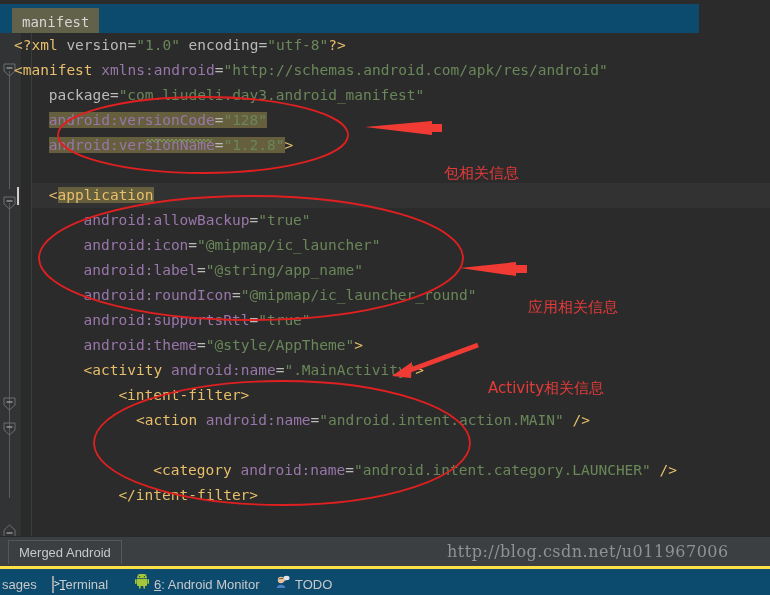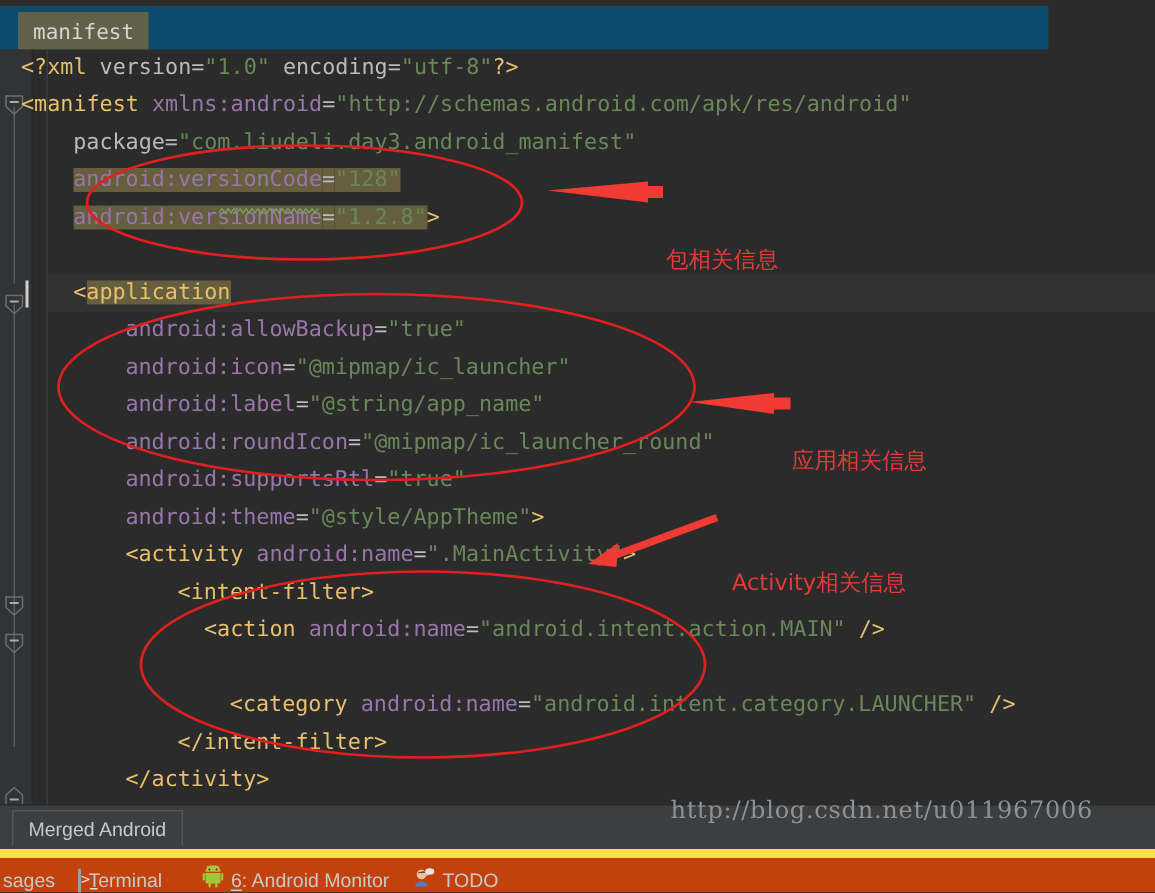--- a/index.html
+++ b/index.html
@@ -163,22 +163,22 @@
     background: #3c3f41;
     box-sizing: border-box;
     white-space: nowrap;
   }
 
   
   #statusbar {
     position: absolute;
     left: 0; top: 566px;
     width: 770px; height: 29px;
-    background: #c2410c;
-    border-top: 6px solid #fde047;
+    background: #0c4a6e;
+    border-top: 3px solid #fde047;
     box-sizing: border-box;
   }
   .status-item {
     position: absolute;
     top: 5px;
     height: 20px;
     line-height: 20px;
     color: #c9c9c9;
     font-family: "Liberation Sans", sans-serif;
     font-size: 13px;
@@ -188,21 +188,21 @@
     display: inline-block;
     vertical-align: middle;
     margin-right: 5px;
   }
   .status-item .lbl { vertical-align: middle; }
   .u { text-decoration: underline; }
 
   
   #watermark {
     position: absolute;
-    left: 447px; top: 530px;
+    left: 447px; top: 542px;
     color: #8e9294;
     font-family: "DejaVu Serif", serif;
     font-size: 16px;
     letter-spacing: 0.5px;
     white-space: nowrap;
   }
 
   
   .term-ico {
     width: 15px; height: 13px;
@@ -289,21 +289,20 @@
       <div class="line" style="top: 225px; left: 83.6px;"><span class="t-attr">android:label</span><span class="t-punct">=</span><span class="t-val">"@string/app_name"</span></div>
       <div class="line" style="top: 250px; left: 83.6px;"><span class="t-attr">android:roundIcon</span><span class="t-punct">=</span><span class="t-val">"@mipmap/ic_launcher_round"</span></div>
       <div class="line" style="top: 275px; left: 83.6px;"><span class="t-attr">android:supportsRtl</span><span class="t-punct">=</span><span class="t-val">"true"</span></div>
       <div class="line" style="top: 300px; left: 83.6px;"><span class="t-attr">android:theme</span><span class="t-punct">=</span><span class="t-val">"@style/AppTheme"</span><span class="t-tag">&gt;</span></div>
       <div class="line" style="top: 325px; left: 83.6px;"><span class="t-tag">&lt;activity </span><span class="t-attr">android:name</span><span class="t-punct">=</span><span class="t-val">".MainActivity"</span><span class="t-tag">&gt;</span></div>
       <div class="line" style="top: 350px; left: 118.4px;"><span class="t-tag">&lt;intent-filter&gt;</span></div>
       <div class="line" style="top: 375px; left: 136px;"><span class="t-tag">&lt;action </span><span class="t-attr">android:name</span><span class="t-punct">=</span><span class="t-val">"android.intent.action.MAIN"</span><span class="t-tag"> /&gt;</span></div>
       <div class="line" style="top: 400px; left: 14px;"></div>
       <div class="line" style="top: 425px; left: 153.2px;"><span class="t-tag">&lt;category </span><span class="t-attr">android:name</span><span class="t-punct">=</span><span class="t-val">"android.intent.category.LAUNCHER"</span><span class="t-tag"> /&gt;</span></div>
       <div class="line" style="top: 450px; left: 118.4px;"><span class="t-tag">&lt;/intent-filter&gt;</span></div>
-      <div class="line" style="top: 475px; left: 83.6px;"><span class="t-tag">&lt;/activity&gt;</span></div>
     </div>
 
   <svg id="squiggle" viewBox="0 0 66 5" preserveAspectRatio="none">
     <path d="M0 4 L2 1 L4 4 L6 1 L8 4 L10 1 L12 4 L14 1 L16 4 L18 1 L20 4 L22 1 L24 4
              L26 1 L28 4 L30 1 L32 4 L34 1 L36 4 L38 1 L40 4 L42 1 L44 4 L46 1 L48 4
              L50 1 L52 4 L54 1 L56 4 L58 1 L60 4 L62 1 L64 4 L66 1" fill="none" stroke="#7f9b63" stroke-width="1"></path>
   </svg>
 </div>
 
 <svg id="overlay" viewBox="0 0 770 595" width="770" height="595">

